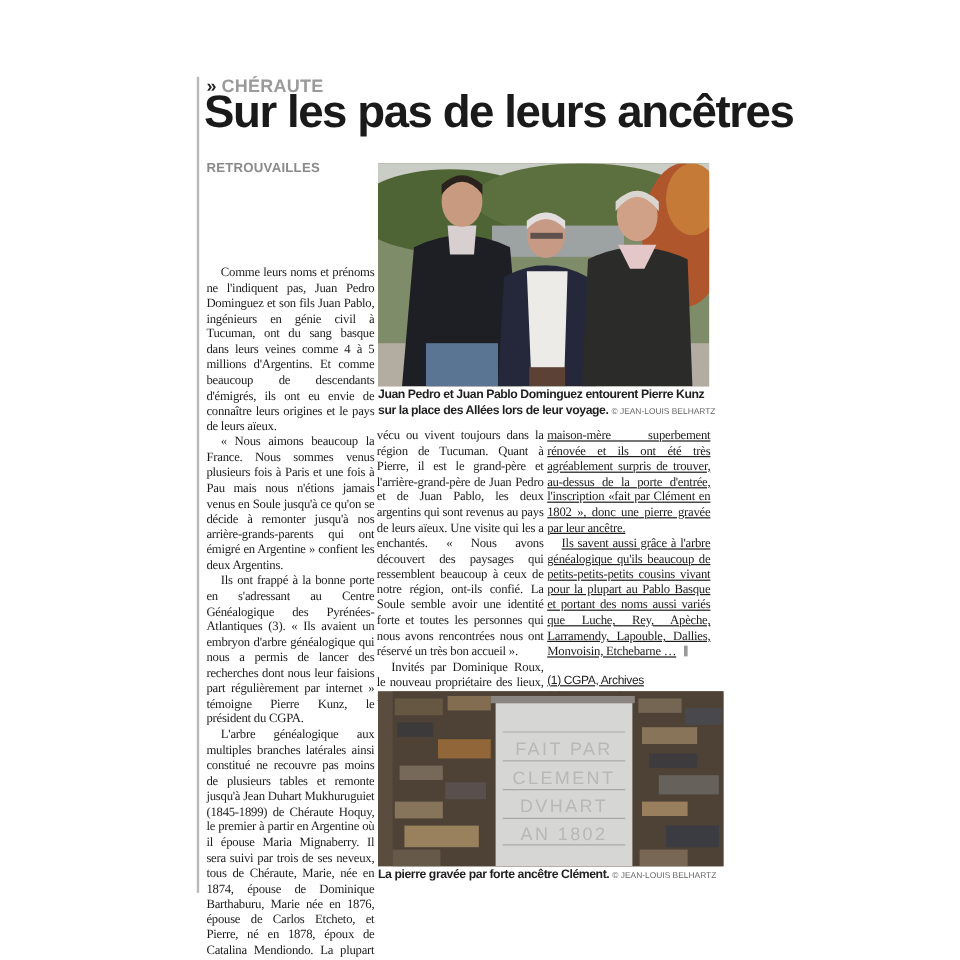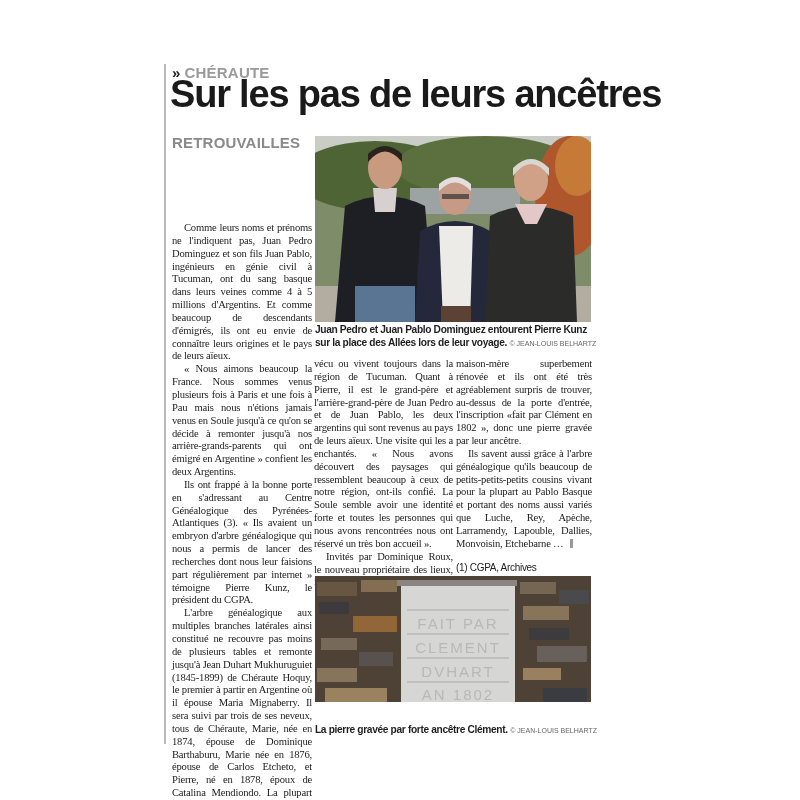--- a/index.html
+++ b/index.html
@@ -2,34 +2,34 @@
 <html><head>
   <meta charset="utf-8">
   <style>
     html, body { margin: 0; padding: 0; background: #ffffff; }
     body { width: 800px; height: 800px; position: relative; overflow: hidden; }
     .page { position: absolute; left: 0; top: 0; width: 800px; height: 800px; background: #fff; }
     .leftrule { position: absolute; left: 164px; top: 64px; width: 2px; height: 680px; background: #b9b9b9; }
     .kicker { position: absolute; left: 172px; top: 64px; font-family: "Liberation Sans", sans-serif; font-weight: bold; font-size: 15px; color: #9a9a9a; letter-spacing: 0.2px; }
     .kicker .chev { color: #222; margin-right: 4px; font-size: 15px; }
     .headline { position: absolute; left: 170px; top: 72px; font-family: "Liberation Sans", sans-serif; font-weight: bold; font-size: 38px; color: #1a1a1a; letter-spacing: -1.2px; line-height: 44px; white-space: nowrap; }
-    .rubric { position: absolute; left: 172px; top: 134px; font-family: "Liberation Sans", sans-serif; font-weight: bold; font-size: 15px; color: #8a8a8a; letter-spacing: 0.2px; }
+    .rubric { position: absolute; left: 172px; top: 134px; font-family: "Liberation Sans", sans-serif; font-weight: bold; font-size: 11px; color: #8a8a8a; letter-spacing: 0.2px; }
     .chapo { position: absolute; left: 172px; top: 150px; width: 140px; font-family: "Liberation Sans", sans-serif; font-weight: bold; font-size: 11px; line-height: 13.4px; color: #1f1f1f; letter-spacing: -0.3px; }
     .col { position: absolute; font-family: "Liberation Serif", serif; font-size: 10.6px; line-height: 12.85px; color: #1c1c1c; text-align: justify; letter-spacing: -0.2px; }
     .col p { margin: 0; text-indent: 12px; }
     .col p.noindent { text-indent: 0; }
     .col h3 { margin: 10px 0 2px 0; font-family: "Liberation Sans", sans-serif; font-weight: bold; font-size: 11.5px; text-align: center; color: #1a1a1a; letter-spacing: -0.2px; }
     .col1 { left: 172px; top: 222px; width: 140px; }
     .col2 { left: 314px; top: 358px; width: 139px; }
-    .col3 { left: 456px; top: 358px; width: 136px; }
+    .col3 { left: 456px; top: 358px; width: 136px; text-decoration: underline; }
     .endmark { display: inline-block; width: 3px; height: 9px; background: #999; margin-left: 6px; vertical-align: -1px; }
     .note { margin-top: 10px; font-family: "Liberation Sans", sans-serif; font-size: 10px; line-height: 13px; text-align: left; letter-spacing: -0.3px; }
     .photo { position: absolute; overflow: hidden; }
     .photo1 { left: 315px; top: 136px; width: 276px; height: 186px; background: linear-gradient(180deg, #c9cfc8 0%, #7b8b5f 12%, #5d6f3d 30%, #8c8d86 55%, #9c9a92 75%, #b4aea2 100%); }
-    .photo2 { left: 315px; top: 576px; width: 276px; height: 126px; background: #5a4c3e; }
+    .photo2 { left: 315px; top: 576px; width: 276px; height: 146px; background: #5a4c3e; padding-left: 12px; }
     .caption { position: absolute; font-family: "Liberation Sans", sans-serif; font-weight: bold; font-size: 10.2px; line-height: 12.5px; color: #1f1f1f; letter-spacing: -0.35px; }
     .caption .credit { font-weight: normal; font-size: 7px; color: #666; letter-spacing: 0; }
     .cap1 { left: 315px; top: 324px; width: 285px; }
     .cap2 { left: 315px; top: 724px; width: 290px; }
   </style>
 </head>
 <body>
 
 <div class="page">
   <div class="leftrule"></div>

